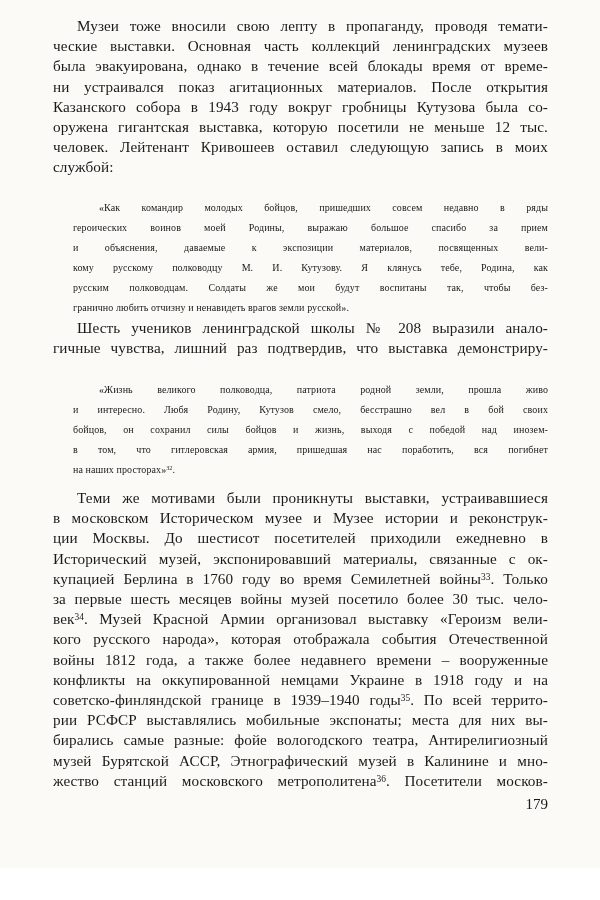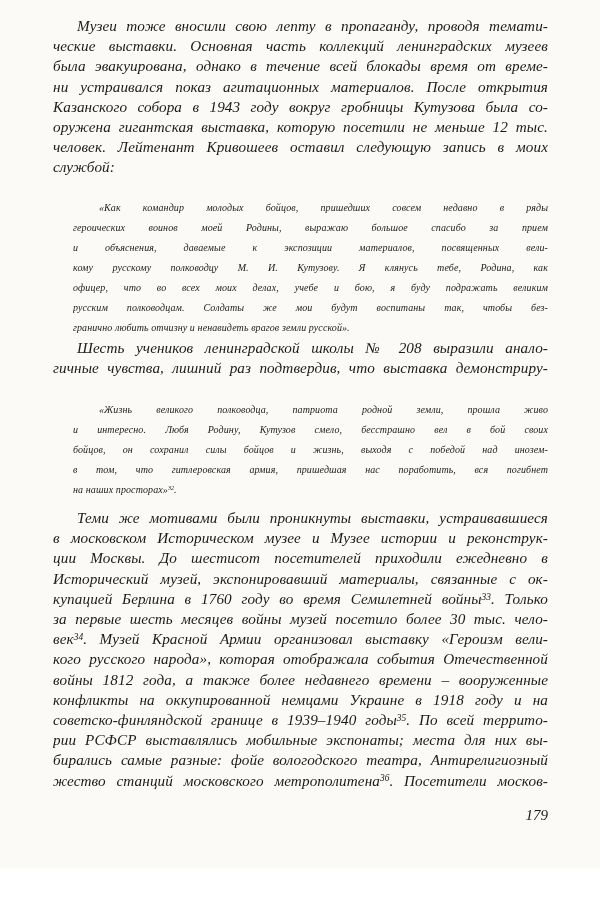--- a/index.html
+++ b/index.html
@@ -6,21 +6,20 @@
   body {
     width: 600px; height: 900px;
     font-family: "Liberation Serif", "DejaVu Serif", serif;
     overflow: hidden;
   }
   .page {
     width: 600px; height: 868px;
     box-sizing: border-box;
     padding: 16px 52px 0 53px;
     position: relative;
-    font-style: italic;
   }
   .block { position: relative; }
   .line {
     text-align: justify;
     text-align-last: justify;
     white-space: nowrap;
     overflow: hidden;
   }
   .line.last {
     text-align-last: left;
@@ -45,21 +44,21 @@
   .block:nth-child(5) { margin-top: 8px; }
   sup {
     font-size: 0.62em;
     line-height: 0;
     vertical-align: baseline;
     position: relative;
     top: -0.45em;
     letter-spacing: 0;
   }
   .folio {
-    margin-top: 14px;
+    margin-top: 3px;
     text-align: right;
     font-size: 15px;
     line-height: 20px;
   }
 </style>
 </head>
 <body>
 
 <div class="page" style="background: rgb(251, 250, 246); color: rgb(26, 26, 26);">
   <div class="text-area">
@@ -71,21 +70,20 @@
         <div class="line">Казанского собора в 1943 году вокруг гробницы Кутузова была со-</div>
         <div class="line">оружена гигантская выставка, которую посетили не меньше 12 тыс.</div>
         <div class="line">человек. Лейтенант Кривошеев оставил следующую запись в моих</div>
         <div class="line last">службой:</div>
       </div>
       <div class="block quote">
         <div class="line first">«Как командир молодых бойцов, пришедших совсем недавно в ряды</div>
         <div class="line">героических воинов моей Родины, выражаю большое спасибо за прием</div>
         <div class="line">и объяснения, даваемые к экспозиции материалов, посвященных вели-</div>
         <div class="line">кому русскому полководцу М. И. Кутузову. Я клянусь тебе, Родина, как</div>
-        <div class="line">офицер, что во всех моих делах, учебе и бою, я буду подражать великим</div>
         <div class="line">русским полководцам. Солдаты же мои будут воспитаны так, чтобы без-</div>
         <div class="line last">гранично любить отчизну и ненавидеть врагов земли русской».</div>
       </div>
       <div class="block paragraph">
         <div class="line first">Шесть учеников ленинградской школы № 208 выразили анало-</div>
         <div class="line">гичные чувства, лишний раз подтвердив, что выставка демонстриру-</div>
       </div>
       <div class="block quote">
         <div class="line first">«Жизнь великого полководца, патриота родной земли, прошла живо</div>
         <div class="line">и интересно. Любя Родину, Кутузов смело, бесстрашно вел в бой своих</div>
@@ -100,17 +98,18 @@
         <div class="line">Исторический музей, экспонировавший материалы, связанные с ок-</div>
         <div class="line">купацией Берлина в 1760 году во время Семилетней войны<sup>33</sup>. Только</div>
         <div class="line">за первые шесть месяцев войны музей посетило более 30 тыс. чело-</div>
         <div class="line">век<sup>34</sup>. Музей Красной Армии организовал выставку «Героизм вели-</div>
         <div class="line">кого русского народа», которая отображала события Отечественной</div>
         <div class="line">войны 1812 года, а также более недавнего времени – вооруженные</div>
         <div class="line">конфликты на оккупированной немцами Украине в 1918 году и на</div>
         <div class="line">советско-финляндской границе в 1939–1940 годы<sup>35</sup>. По всей террито-</div>
         <div class="line">рии РСФСР выставлялись мобильные экспонаты; места для них вы-</div>
         <div class="line">бирались самые разные: фойе вологодского театра, Антирелигиозный</div>
+        <div class="line">музей Бурятской АССР, Этнографический музей в Калинине и мно-</div>
         <div class="line">жество станций московского метрополитена<sup>36</sup>. Посетители москов-</div>
       </div>
     </div>
   <div class="folio">179</div>
 </div>
 
 </body></html>

